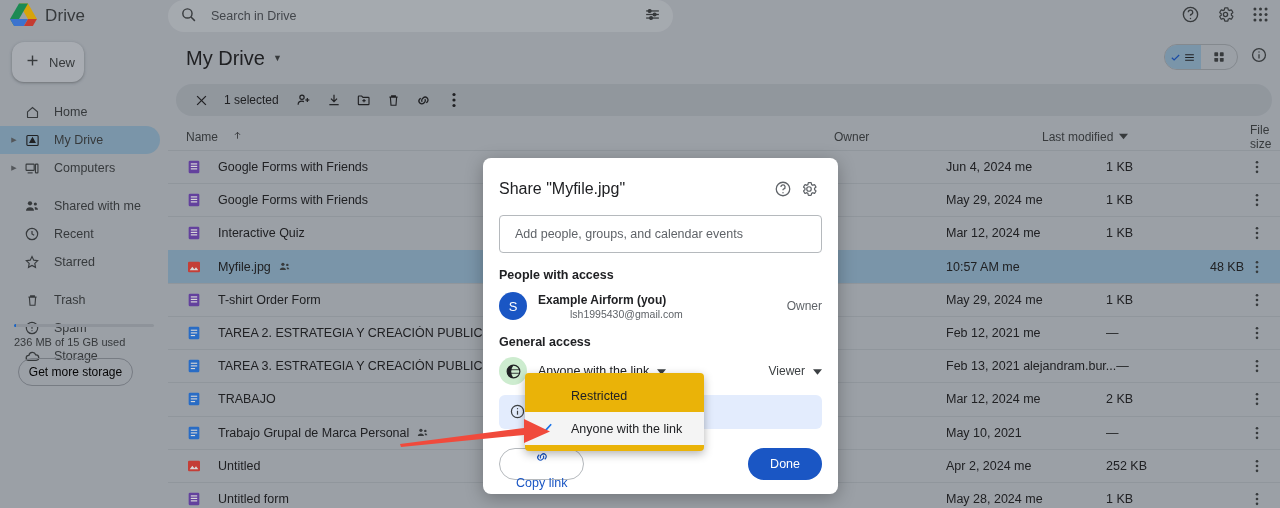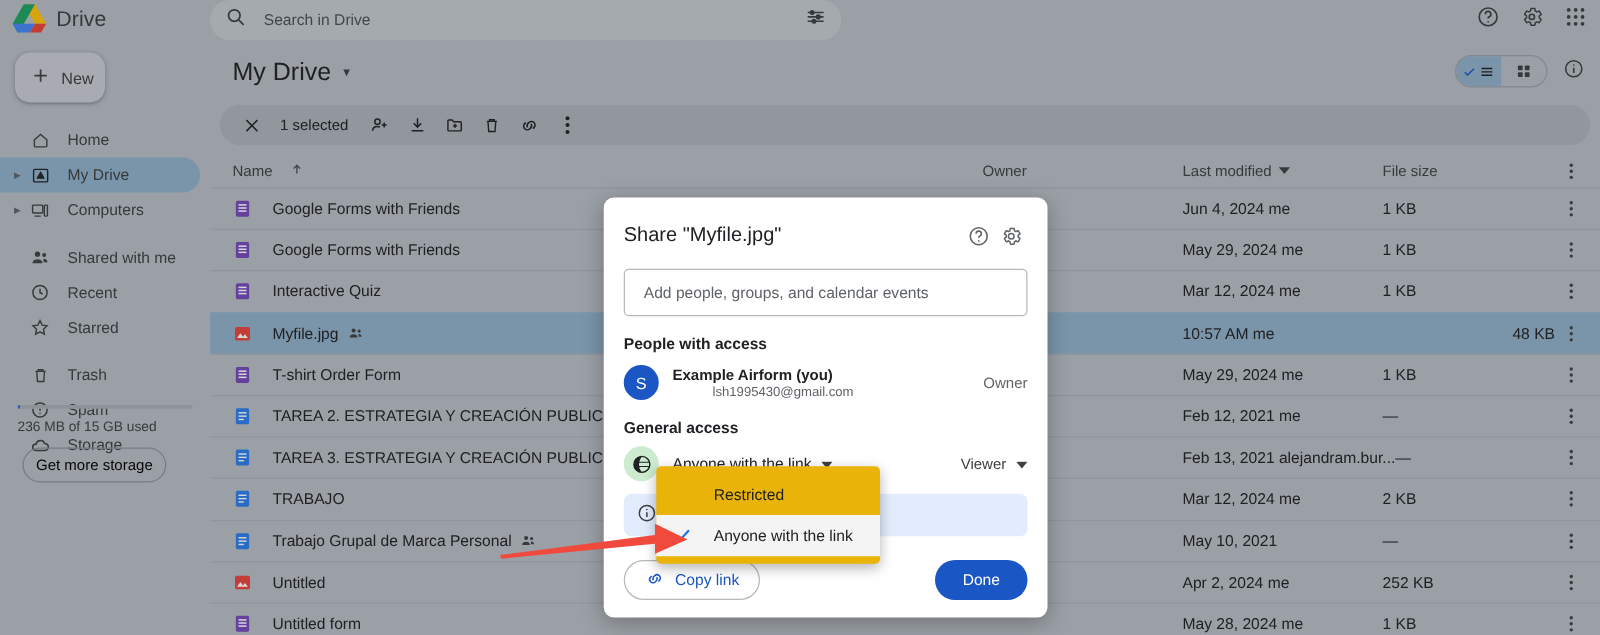--- a/index.html
+++ b/index.html
@@ -116,21 +116,21 @@
     display: flex; align-items: center; gap: 0px;
     padding-left: 10px;
   }
   .selbar .sel-count { font-size: 12px; color: #202124; padding: 0 10px 0 8px; }
   .selbar-ico { width: 30px; height: 30px; display: flex; align-items: center; justify-content: center; }
 
   
   .table { margin-top: 8px; }
   .thead {
     display: flex; align-items: center; height: 26px;
-    font-size: 12px; color: #3c4043; padding: 0 10px 0 18px;
+    font-size: 12px; color: #3c4043; padding: 0 10px 0 18px; gap: 48px;
   }
   .col-name { flex: 0 0 600px; display: flex; align-items: center; gap: 14px; }
   .col-owner { flex: 0 0 160px; }
   .col-mod { flex: 0 0 160px; display: flex; align-items: center; gap: 6px;}
   .col-size { flex: 1; }
   .col-kebab { flex: 0 0 26px; display: flex; justify-content: center; }
 
   .row {
     display: flex; align-items: center; height: 33.2px;
     border-top: 1px solid #a9b0b8;
@@ -198,21 +198,21 @@
     font-size: 11.5px; color: #202124;
   }
   .dlg-foot {
     position: absolute; bottom: 14px; left: 0; width: 100%;
     display: flex; align-items: center; justify-content: space-between;
     padding: 0 16px;
   }
   .copy-link {
     height: 32px; border: 1px solid #b5b9bd; border-radius: 16px;
     display: flex; align-items: center; gap: 8px; padding: 0 16px;
-    font-size: 12.5px; color: #1a56c4;
+    font-size: 12.5px; color: #1a56c4; flex-direction: column;
   }
   .done-btn {
     height: 32px; background: #1a56c4; border-radius: 16px;
     display: flex; align-items: center; justify-content: center;
     padding: 0 22px; font-size: 12.5px; color: #fff;
   }
 
   
   .menu {
     position: absolute; left: 525px; top: 373px;

